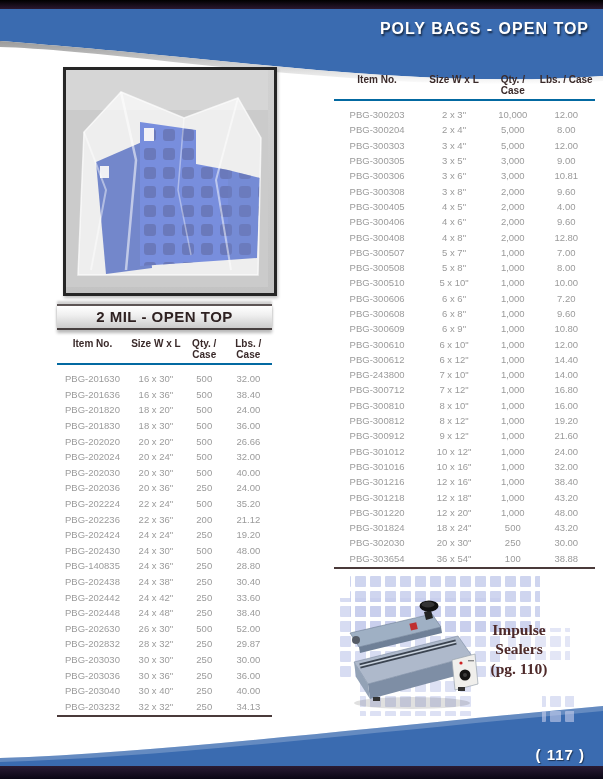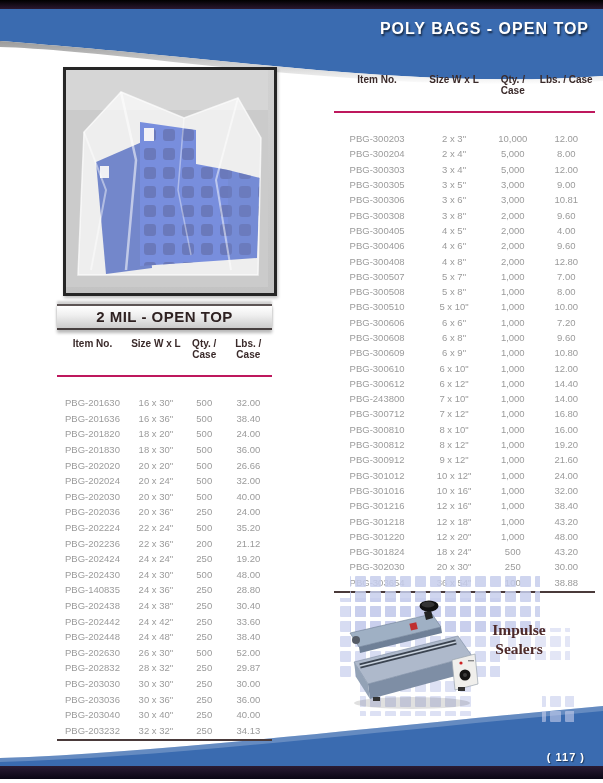--- a/index.html
+++ b/index.html
@@ -10,21 +10,21 @@
   .abs{position:absolute;}
 
   
   #header-art{top:0;left:0;z-index:0;}
   #header-title{
     top:20px;right:14px;z-index:2;color:#fff;font-size:16px;font-weight:bold;
     letter-spacing:1px;text-shadow:1px 2px 2px rgba(0,0,0,.65);
   }
   #footer-art{bottom:0;left:0;z-index:0;}
   #page-number{
-    bottom:20px;right:18px;z-index:2;color:#fff;font-size:11px;font-weight:bold;
+    bottom:20px;right:18px;z-index:2;color:#fff;font-size:15px;font-weight:bold;
     letter-spacing:1px;text-shadow:1px 1px 1px rgba(0,0,0,.5);margin-left:36px;
   }
 
   
   #product-photo{
     left:63px;top:67px;width:208px;height:223px;z-index:1;
     border:3px solid #262626;background:linear-gradient(180deg,#d2d2d2,#c3c3c3);
     box-shadow:1px 2px 3px rgba(0,0,0,.25);
   }
   #product-photo svg{display:block;}
@@ -38,26 +38,26 @@
     color:#2e2121;letter-spacing:.5px;
     background:linear-gradient(180deg,#ffffff 0%,#f0f0f0 40%,#cccccc 100%);
     border-top:2px solid #5d5555;border-bottom:2px solid #474040;
     box-shadow:0 -3px 2px rgba(0,0,0,.18), 0 3px 3px rgba(0,0,0,.28);
   }
   .col-headers,.row{
     display:grid;grid-template-columns:33% 26% 19% 22%;text-align:center;
   }
   .col-headers{
     font-size:10px;font-weight:bold;color:#3a2a2a;
-    padding:6px 0 15px 0;border-bottom:2px solid #be185d;margin-top:2px;
+    padding:6px 0 3px 0;border-bottom:2px solid #0369a1;margin-top:2px;
   }
   .row{font-size:9.5px;color:#9b9b9b;align-items:center;}
   #table-2mil .row{height:15.6px;}
   #table-3mil .row{height:15.3px;}
-  .rows{padding-top:18px;}
+  .rows{padding-top:6px;}
   .table-bottom-rule{border-top:2px solid #4a3a3a;margin-top:1px;}
 
   
   #promo{left:340px;top:576px;width:240px;height:148px;z-index:1;}
   #promo-text{
     position:absolute;left:126px;top:44px;width:106px;text-align:center;
     font-family:"Liberation Serif", serif;font-weight:bold;font-size:15.5px;
     line-height:1.25;color:#4e2a2a;
   }
 </style>
@@ -533,20 +533,21 @@
     <circle cx="125" cy="99" r="5.5" fill="#141414"></circle>
     <circle cx="125" cy="99" r="2" fill="#3d3d3d"></circle>
     <circle cx="121" cy="87" r="1.6" fill="#c22"></circle>
     <rect x="128" y="84" width="6" height="1.4" fill="#888"></rect>
     <rect x="33" y="121" width="7" height="4" fill="#333"></rect>
     <rect x="118" y="111" width="7" height="4" fill="#333"></rect>
   </svg>
   <div id="promo-text">
     <div>Impulse</div>
     <div>Sealers</div>
+    <div>(pg. 110)</div>
   </div>
 </div>
 
 <div class="abs" id="footer-art">
   <svg width="603" height="83" viewBox="0 0 603 83">
     <defs>
       <linearGradient id="gDark2" x1="0" y1="0" x2="0" y2="1">
         <stop offset="0" stop-color="#2a1b34"></stop>
           <stop offset="1" stop-color="#0a0714"></stop>
       </linearGradient>

